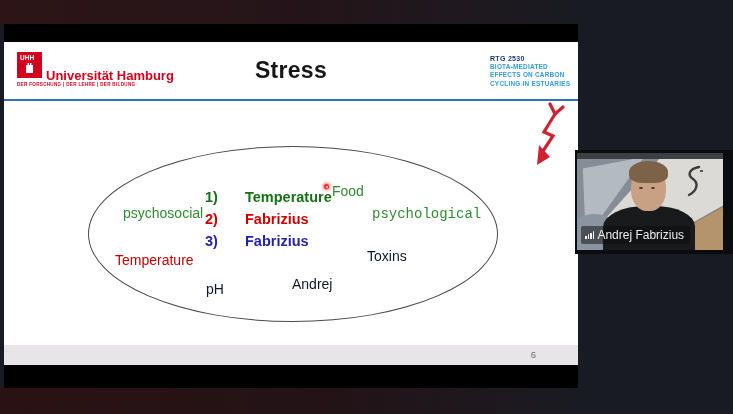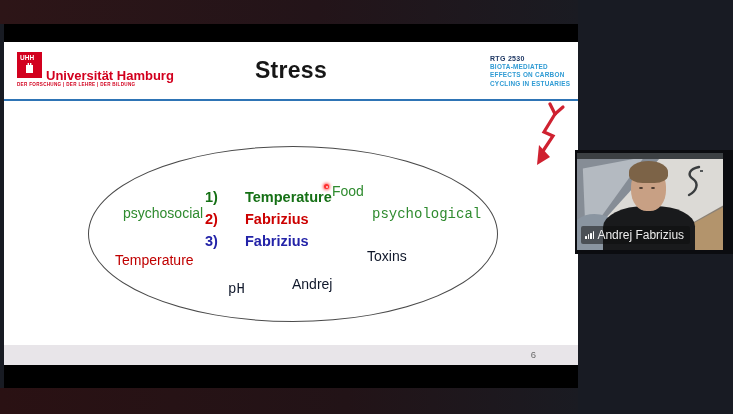--- a/index.html
+++ b/index.html
@@ -32,21 +32,21 @@
   
   .subtitle { position:absolute; left:86px; top:69px; font-size:15.5px; font-style:italic; color:#1c1c1c; }
   .ellipse { position:absolute; left:84px; top:104px; width:410px; height:176px;
     border:1.4px solid #4a4a4a; border-radius:50%; }
   .word { position:absolute; font-size:14px; white-space:nowrap;margin-top:12px; }
   .green { color:#2f8b2f; }
   .red { color:#c00000; }
   .navy { color:#0f172a; }
   .w-psychosocial { left:119px; top:151px; }
   .w-temperature  { left:111px; top:198px; }
-  .w-ph           { left:224px; top:227px;font-family:Liberation Mono, monospace; }
+  .w-ph           { left:202px; top:227px; }
   .w-oxygen       { left:288px; top:222px; }
   .w-toxins       { left:363px; top:194px; }
   .w-psychological{ left:368px; top:152px;font-family:Liberation Mono, monospace; }
   .w-food         { left:328px; top:129px; }
   .laser-dot { position:absolute; left:320px; top:142px; width:5px; height:5px; border-radius:50%;
     background:#ff3030; box-shadow:0 0 3px 1px rgba(255,40,40,.75); }
   .laser-dot::after { content:""; position:absolute; left:1.5px; top:1.5px; width:2px; height:2px;
     border-radius:50%; background:#ffd8d8; }
 
   .stress-list { position:absolute; left:201px; top:144px; }

